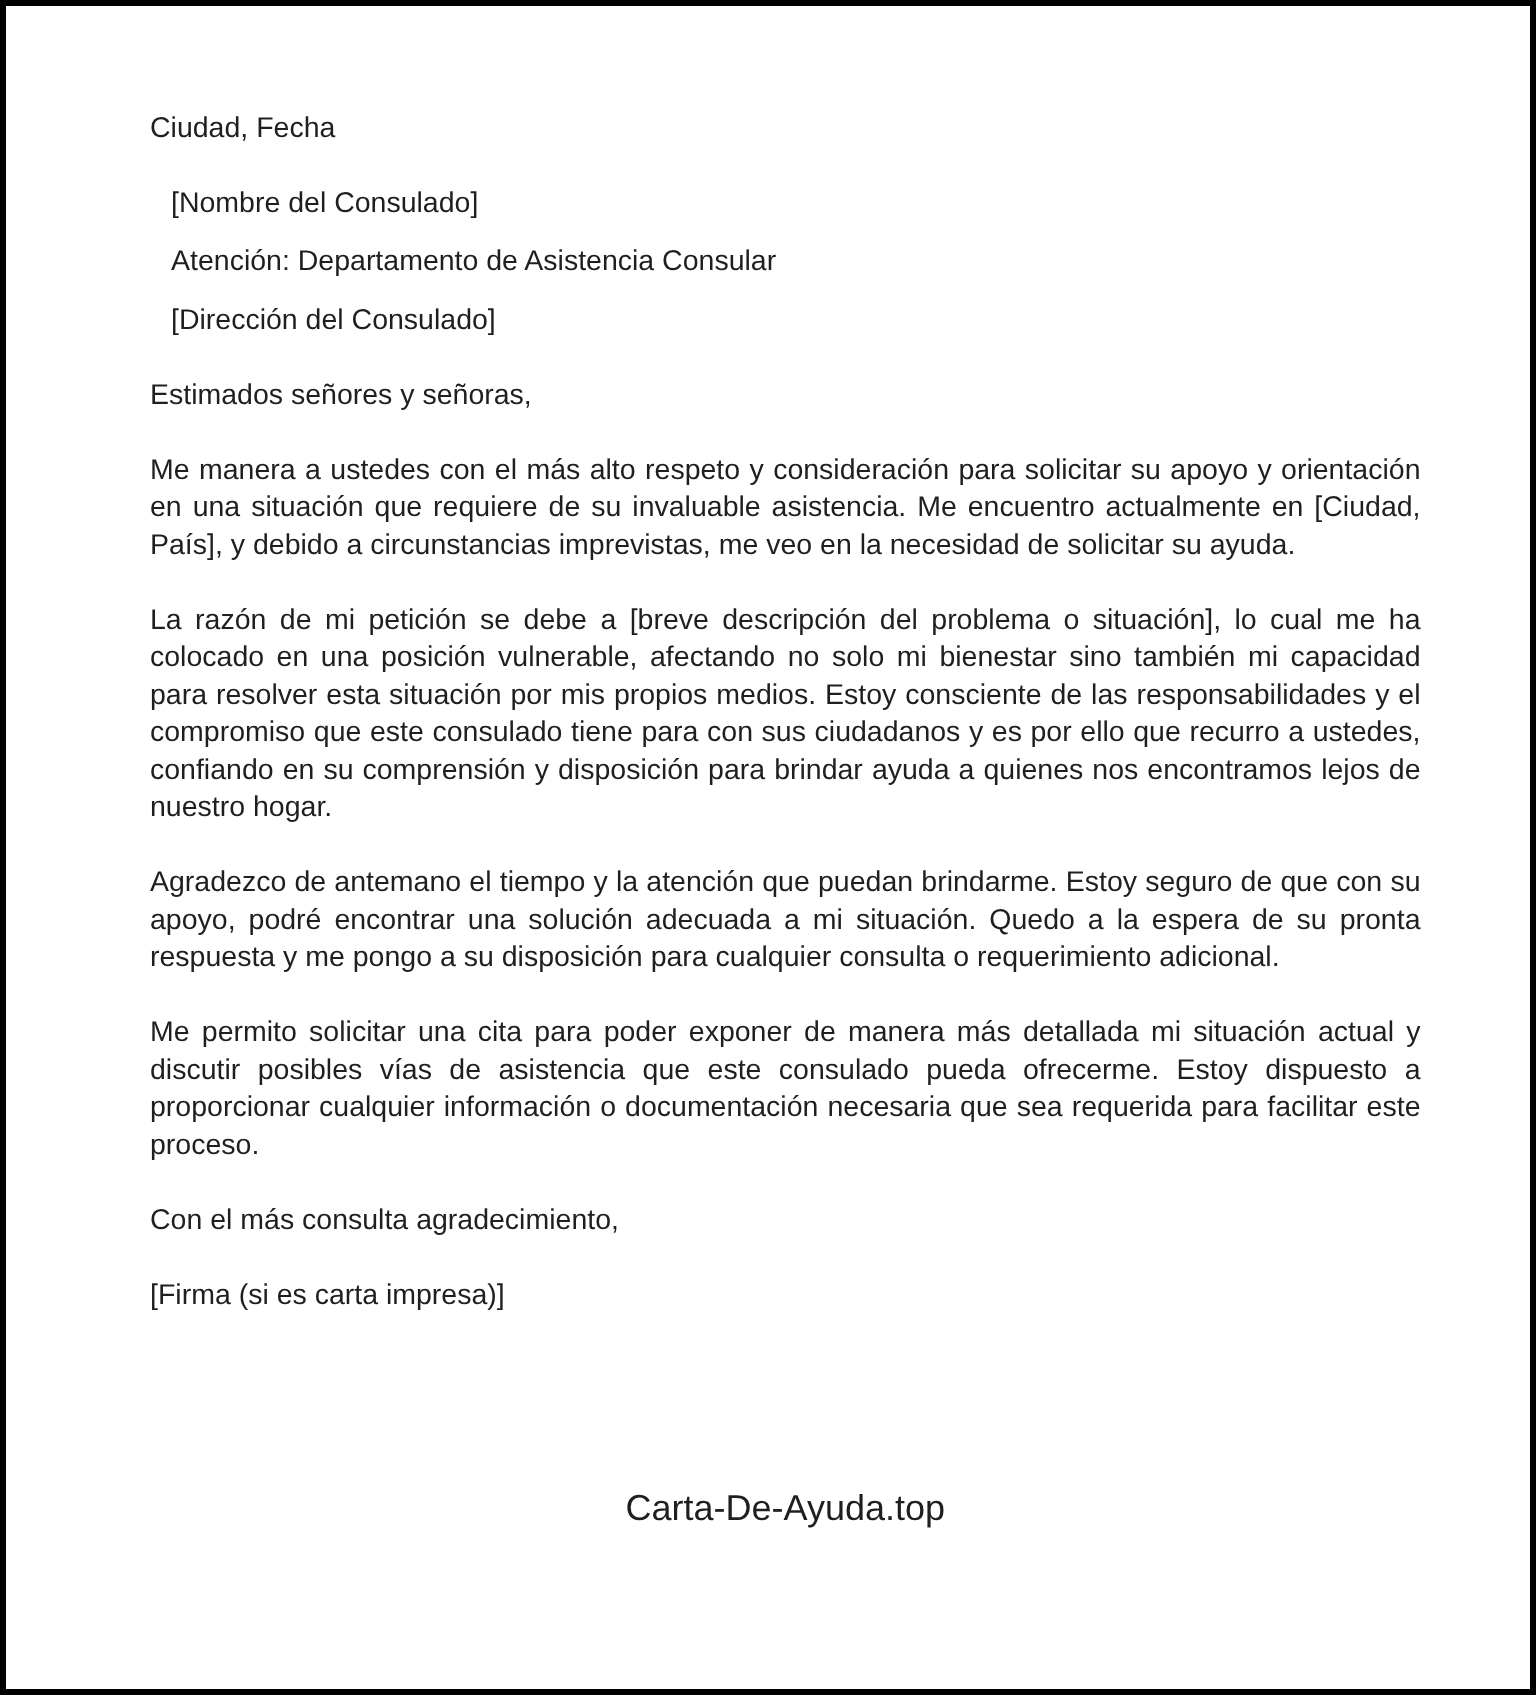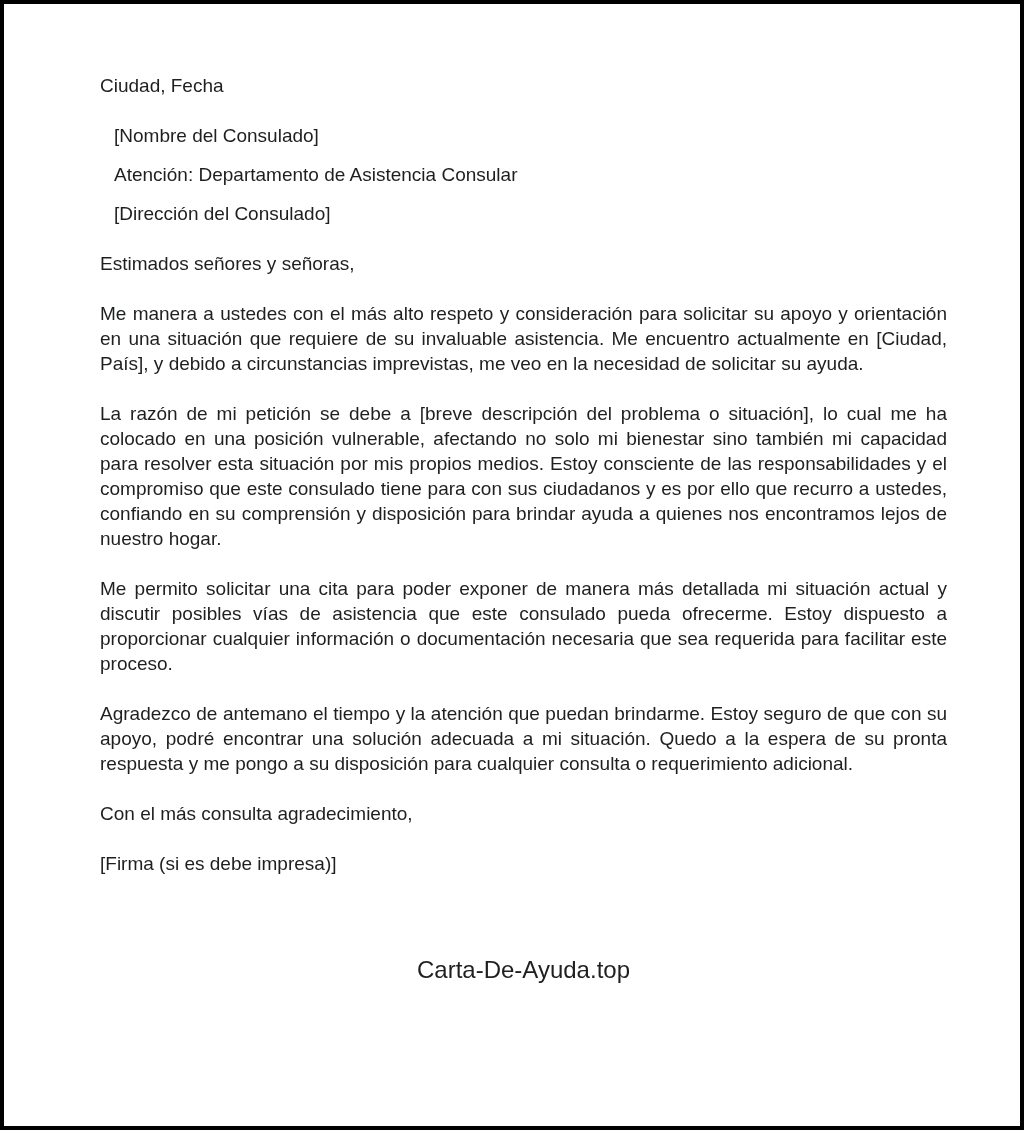--- a/index.html
+++ b/index.html
@@ -32,21 +32,21 @@
   }
   .addr-block,
   .sender-block {
     margin: 0 0 25px 0;
   }
   .para {
     text-align: justify;
     text-justify: inter-word;
   }
   .footer {
-    margin-top: 79px;
+    margin-top: 115px;
     text-align: center;
     font-size: 24px;
     line-height: 30px;
     color: #1e1f21;
   }
 </style>
 </head>
 <body>
 
 <div class="page">
@@ -59,25 +59,25 @@
       <p>Atención: Departamento de Asistencia Consular</p>
       <p>[Dirección del Consulado]</p>
     </div>
 
     <p>Estimados señores y señoras,</p>
 
     <p class="para">Me manera a ustedes con el más alto respeto y consideración para solicitar su apoyo y orientación en una situación que requiere de su invaluable asistencia. Me encuentro actualmente en [Ciudad, País], y debido a circunstancias imprevistas, me veo en la necesidad de solicitar su ayuda.</p>
 
     <p class="para">La razón de mi petición se debe a [breve descripción del problema o situación], lo cual me ha colocado en una posición vulnerable, afectando no solo mi bienestar sino también mi capacidad para resolver esta situación por mis propios medios. Estoy consciente de las responsabilidades y el compromiso que este consulado tiene para con sus ciudadanos y es por ello que recurro a ustedes, confiando en su comprensión y disposición para brindar ayuda a quienes nos encontramos lejos de nuestro hogar.</p>
 
+    <p class="para">Agradezco de antemano el tiempo y la atención que puedan brindarme. Estoy seguro de que con su apoyo, podré encontrar una solución adecuada a mi situación. Quedo a la espera de su pronta respuesta y me pongo a su disposición para cualquier consulta o requerimiento adicional.</p>
+
     <p class="para">Me permito solicitar una cita para poder exponer de manera más detallada mi situación actual y discutir posibles vías de asistencia que este consulado pueda ofrecerme. Estoy dispuesto a proporcionar cualquier información o documentación necesaria que sea requerida para facilitar este proceso.</p>
-
-    <p class="para">Agradezco de antemano el tiempo y la atención que puedan brindarme. Estoy seguro de que con su apoyo, podré encontrar una solución adecuada a mi situación. Quedo a la espera de su pronta respuesta y me pongo a su disposición para cualquier consulta o requerimiento adicional.</p>
 
     <p>Con el más consulta agradecimiento,</p>
 
-    <p>[Firma (si es debe impresa)]</p>
+    <p>[Firma (si es carta impresa)]</p>
 
 
     <div class="footer">Carta-De-Ayuda.top</div>
 
   </div>
 </div>
 
 </body></html>

